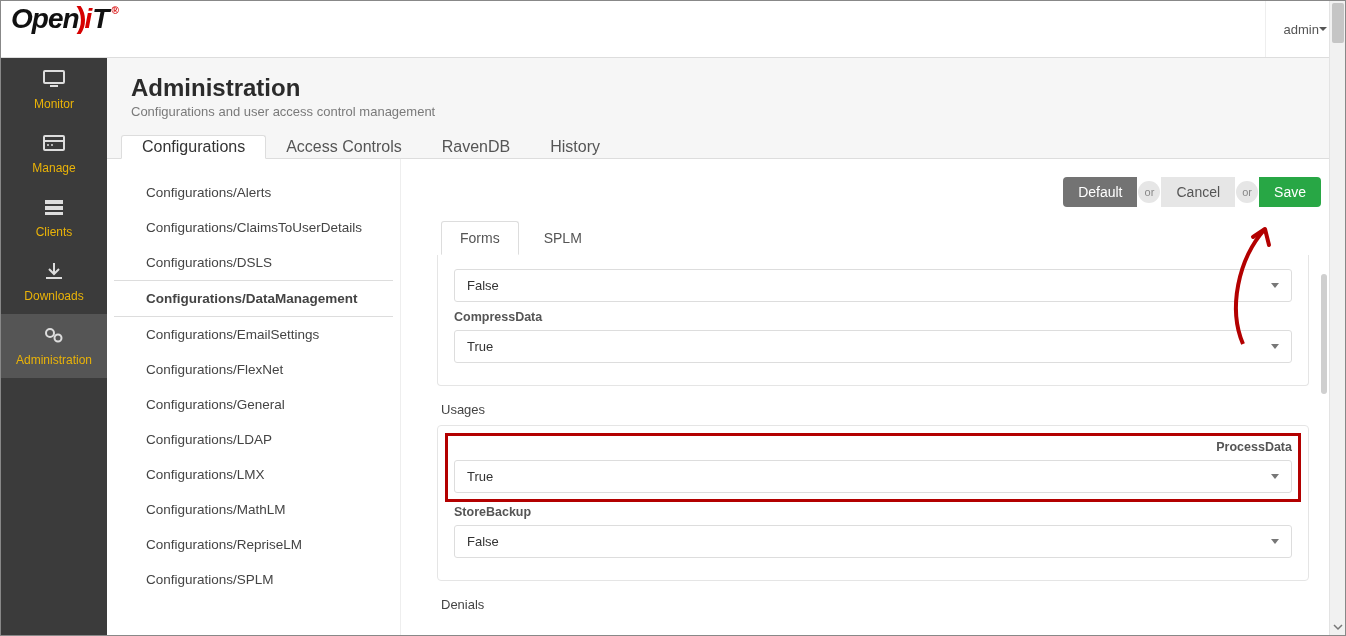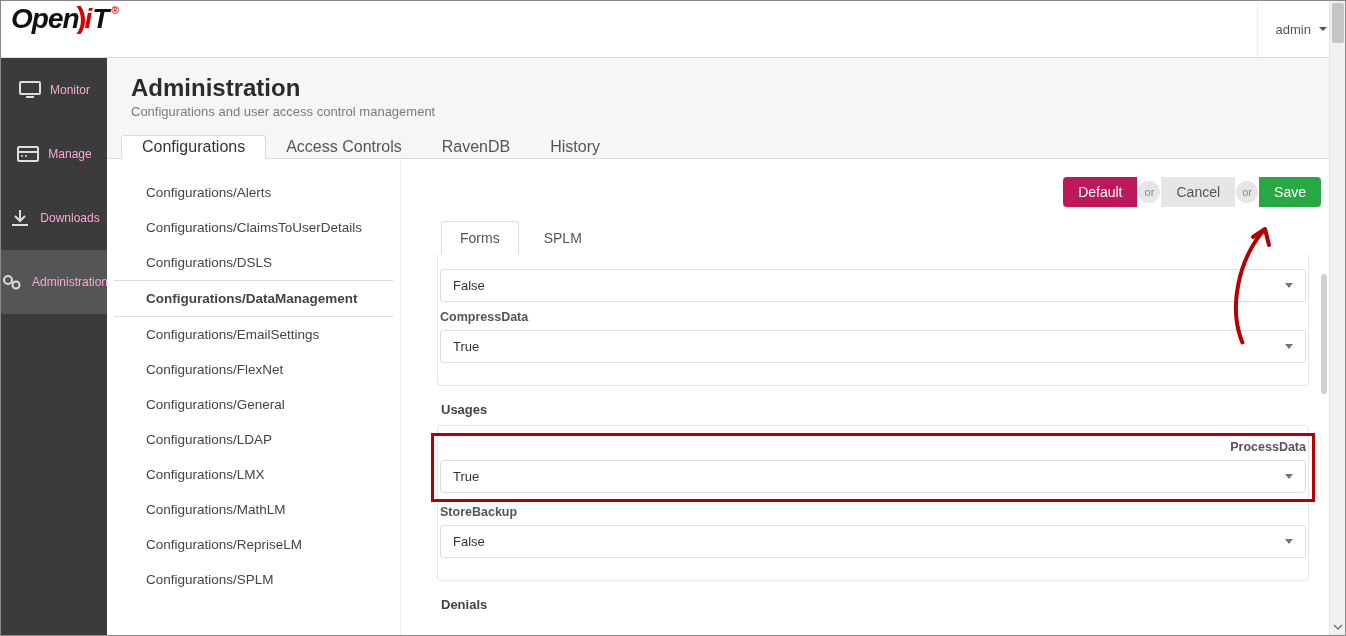--- a/index.html
+++ b/index.html
@@ -6,29 +6,29 @@
   body { font-family: "Segoe UI", Arial, sans-serif; font-size: 13px; color: #333; background: #fff; width: 1346px; height: 636px; overflow: hidden; border: 1px solid #888; position: relative; }
 
   
   .top-header { height: 57px; border-bottom: 1px solid #ddd; display: flex; align-items: flex-start; justify-content: space-between; padding: 0 18px 0 10px; }
   .logo { display: flex; align-items: baseline; font-weight: bold; font-size: 28px; user-select: none; }
   .logo .open { color: #111; font-style: italic; letter-spacing: -1px; }
   .logo .paren { color: #d60000; font-weight: bold; font-size: 30px; margin: 0 -2px; }
   .logo .i { color: #d60000; font-style: italic; font-weight: bold; }
   .logo .t { color: #111; font-style: italic; }
   .logo .reg { color: #d60000; font-size: 10px; margin-left: 2px; position: relative; top: -14px; }
-  .user-menu { display: flex; align-items: center; gap: 8px; color: #555; cursor: pointer; border-left: 1px solid #eee; padding-left: 18px; height: 100%; }
+  .user-menu { display: flex; align-items: center; color: #555; cursor: pointer; border-left: 1px solid #eee; padding-left: 18px; height: 100%; }
   .caret-down-sm { width: 0; height: 0; border-left: 4px solid transparent; border-right: 4px solid transparent; border-top: 4px solid #555; }
 
   
   .shell { display: flex; height: calc(100% - 57px); }
 
   
   .sidebar { width: 106px; background: #3b3b3b; display: flex; flex-direction: column; }
-  .side-item { display: flex; flex-direction: row; align-items: center; justify-content: center; height: 64px; color: #f9a8d4; cursor: pointer; font-size: 12px; gap: 8px; }
+  .side-item { display: flex; flex-direction: column; align-items: center; justify-content: center; height: 64px; color: #eab308; cursor: pointer; font-size: 12px; gap: 8px; }
   .side-item.active { background: #555; }
   .side-item .ico { width: 24px; height: 20px; display: flex; align-items: center; justify-content: center; }
 
   
   .main { flex: 1; background: #f6f6f6; overflow: hidden; display: flex; flex-direction: column; }
   .page-head { padding: 16px 24px 10px 24px; }
   .page-title { font-size: 24px; font-weight: 600; color: #2b2b2b; }
   .page-sub { color: #7a7a7a; font-size: 13px; margin-top: 2px; }
 
   
@@ -41,32 +41,32 @@
 
   
   .cfg-list { width: 294px; border-right: 1px solid #eee; padding: 16px 7px; overflow-y: auto; }
   .cfg-item { padding: 10px 32px; color: #444; cursor: pointer; font-size: 13.5px; }
   .cfg-item.active { font-weight: 700; border: 1px solid #ddd; border-left: none; border-right: none; background: #fff; }
 
   
   .cfg-area { flex: 1; display: flex; flex-direction: column; padding: 18px 24px 0 24px; overflow: hidden; }
   .action-bar { display: flex; justify-content: flex-end; align-items: center; gap: 0; margin-bottom: 14px; }
   .btn { padding: 7px 15px; border: none; font-size: 14px; cursor: pointer; color: #fff; }
-  .btn-default { background: #be185d; border-radius: 4px 0 0 4px; }
+  .btn-default { background: #737373; border-radius: 4px 0 0 4px; }
   .btn-cancel { background: #e6e6e6; color: #555; border-radius: 0; }
   .btn-save { background: #28a745; border-radius: 0 4px 4px 0; }
   .or-pill { background: #e6e6e6; color: #888; font-size: 11px; width: 22px; height: 22px; border-radius: 50%; display: flex; align-items: center; justify-content: center; margin: 0 1px; }
 
   .subtabs { display: flex; gap: 6px; padding-left: 16px; }
   .subtab { padding: 8px 18px; color: #555; cursor: pointer; border: 1px solid transparent; font-size: 14px; }
   .subtab.active { border: 1px solid #ddd; border-bottom: 1px solid #fff; border-radius: 3px 3px 0 0; background: #fff; }
 
   .form-scroll { flex: 1; overflow-y: auto; padding: 0 12px 18px 12px; }
-  .group { border: 1px solid #e5e5e5; border-radius: 4px; padding: 14px 2px; margin-top: 0; margin-bottom: 16px; }
-  .section-label { font-weight: 700; color: #444; font-size: 13px; margin: 8px 0 8px 4px; }
+  .group { border: 1px solid #e5e5e5; border-radius: 4px; padding: 14px 16px; margin-top: 0; margin-bottom: 16px; }
+  .section-label { font-weight: 400; color: #444; font-size: 13px; margin: 8px 0 8px 4px; }
   .field-label { font-weight: 700; color: #555; font-size: 12.5px; margin-bottom: 6px; margin-top: 6px; }
   .select-box { border: 1px solid #ddd; border-radius: 3px; padding: 8px 12px; display: flex; align-items: center; justify-content: space-between; background: #fff; cursor: pointer; margin-bottom: 8px; }
   .select-box .caret-down { width: 0; height: 0; border-left: 4px solid transparent; border-right: 4px solid transparent; border-top: 5px solid #777; }
   .highlight-red { outline: 3px solid #b30000; }
 
   
   .arrow-anno { position: absolute; right: 62px; top: 218px; width: 60px; height: 130px; pointer-events: none; }
 
   
   .outer-scroll { position: absolute; right: 0; top: 0; width: 16px; height: 100%; background: #f1f1f1; border-left: 1px solid #e3e3e3; }
@@ -110,20 +110,30 @@
     <div class="side-item">
       <span class="ico">
         <svg width="24" height="20" viewBox="0 0 24 20">
             <rect x="2" y="3" width="20" height="14" rx="1" fill="none" stroke="#ddd" stroke-width="2"></rect>
             <line x1="2" y1="8" x2="22" y2="8" stroke="#ddd" stroke-width="2"></line>
             <circle cx="6" cy="12" r="1" fill="#ddd"></circle>
             <circle cx="10" cy="12" r="1" fill="#ddd"></circle>
           </svg>
       </span>
       <span>Manage</span>
+    </div>
+    <div class="side-item">
+      <span class="ico">
+        <svg width="24" height="20" viewBox="0 0 24 20">
+            <rect x="3" y="3" width="18" height="4" fill="#ddd"></rect>
+            <rect x="3" y="9" width="18" height="4" fill="#ddd"></rect>
+            <rect x="3" y="15" width="18" height="3" fill="#ddd"></rect>
+          </svg>
+      </span>
+      <span>Clients</span>
     </div>
     <div class="side-item">
       <span class="ico">
         <svg width="24" height="20" viewBox="0 0 24 20">
             <path d="M12 2 v10 M7 8 l5 5 l5 -5" fill="none" stroke="#ddd" stroke-width="2"></path>
             <rect x="4" y="16" width="16" height="2" fill="#ddd"></rect>
           </svg>
       </span>
       <span>Downloads</span>
     </div>

